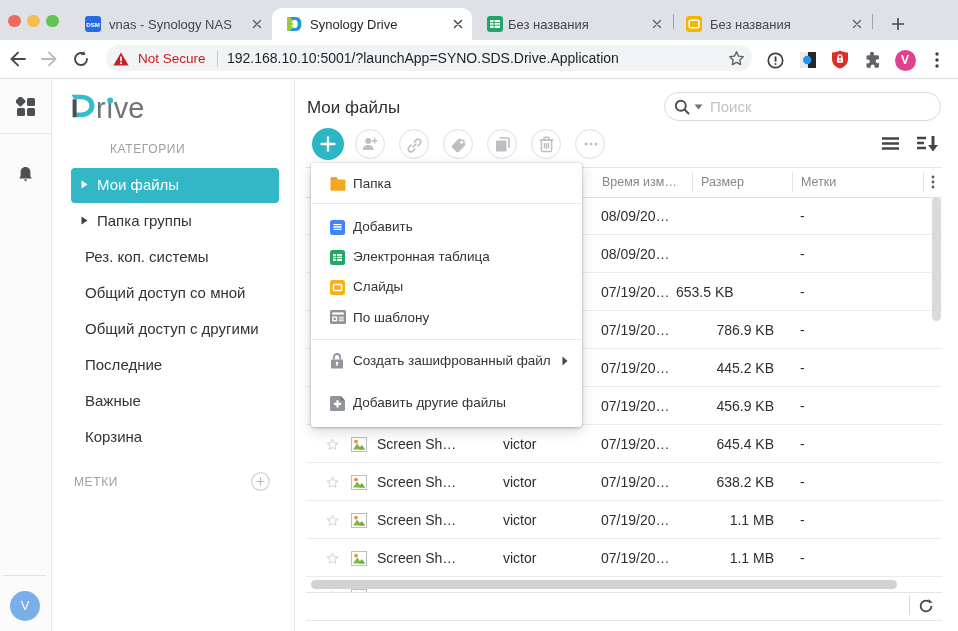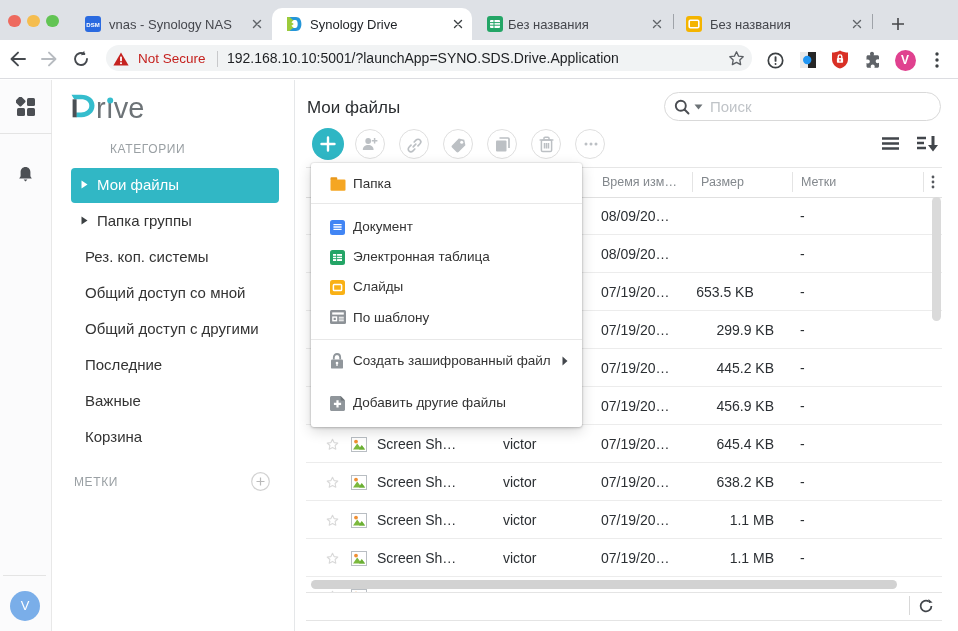--- a/index.html
+++ b/index.html
@@ -264,25 +264,25 @@
           <circle cx="2" cy="12" r="1.4" fill="#55595e"></circle>
       </svg>
       <div id="rows">
       <div class="cell" style="left:305px; top:11px;">08/09/20…</div>
       <div class="cell" style="left:504px; top:11px;">-</div>
       <div class="hline" style="left:10px; top:37px; width:636px;"></div>
       <div class="cell" style="left:305px; top:49px;">08/09/20…</div>
       <div class="cell" style="left:504px; top:49px;">-</div>
       <div class="hline" style="left:10px; top:75px; width:636px;"></div>
       <div class="cell" style="left:305px; top:87px;">07/19/20…</div>
-      <div class="cell" style="left:380px; top:87px; width:98px; text-align:center;">653.5 KB</div>
+      <div class="cell" style="left:380px; top:87px; width:98px; text-align:left;">653.5 KB</div>
       <div class="cell" style="left:504px; top:87px;">-</div>
       <div class="hline" style="left:10px; top:113px; width:636px;"></div>
       <div class="cell" style="left:305px; top:125px;">07/19/20…</div>
-      <div class="cell" style="left:380px; top:125px; width:98px; text-align:right;">299.9 KB</div>
+      <div class="cell" style="left:380px; top:125px; width:98px; text-align:right;">786.9 KB</div>
       <div class="cell" style="left:504px; top:125px;">-</div>
       <div class="hline" style="left:10px; top:151px; width:636px;"></div>
       <div class="cell" style="left:305px; top:163px;">07/19/20…</div>
       <div class="cell" style="left:380px; top:163px; width:98px; text-align:right;">445.2 KB</div>
       <div class="cell" style="left:504px; top:163px;">-</div>
       <div class="hline" style="left:10px; top:189px; width:636px;"></div>
       <div class="cell" style="left:305px; top:201px;">07/19/20…</div>
       <div class="cell" style="left:380px; top:201px; width:98px; text-align:right;">456.9 KB</div>
       <div class="cell" style="left:504px; top:201px;">-</div>
       <div class="hline" style="left:10px; top:227px; width:636px;"></div>
@@ -371,21 +371,21 @@
         <svg class="micon" style="top:13.5px;" width="16" height="14" viewBox="0 0 16 14">
           <path d="M0.5 1.2 C0.5 0.65 0.95 0.2 1.5 0.2 L6.2 0.2 C6.75 0.2 7.2 0.65 7.2 1.2 L7.2 3 L0.5 3 Z" fill="#e8981c"></path>
           <rect x="0.5" y="2.6" width="15" height="11.2" rx="1.1" fill="#f5a623"></rect>
         </svg>
         <div class="mi" style="top:13px;">Папка</div>
         <div class="msep" style="top:40px;"></div>
         <svg class="micon" style="top:56.5px;" width="15" height="15" viewBox="0 0 15 15">
           <rect width="15" height="15" rx="2.5" fill="#4185f4"></rect>
           <path d="M3.4 4.6 L11.6 4.6 M3.4 7 L11.6 7 M3.4 9.4 L11.6 9.4" stroke="#fff" stroke-width="1.3"></path>
         </svg>
-        <div class="mi" style="top:56px;">Документ</div>
+        <div class="mi" style="top:56px;">Добавить</div>
         <svg class="micon" style="top:86.5px;" width="15" height="15" viewBox="0 0 15 15">
           <rect width="15" height="15" rx="2.5" fill="#23a566"></rect>
           <rect x="3" y="4" width="9" height="7" fill="#fff"></rect>
           <path d="M3 6.3 L12 6.3 M3 8.6 L12 8.6 M6.6 4 L6.6 11" stroke="#23a566" stroke-width="0.9"></path>
         </svg>
         <div class="mi" style="top:86px;">Электронная таблица</div>
         <svg class="micon" style="top:116.5px;" width="15" height="15" viewBox="0 0 15 15">
           <rect width="15" height="15" rx="2.5" fill="#f9b115"></rect>
           <rect x="3.4" y="4.4" width="8.2" height="6.2" rx="0.8" fill="none" stroke="#fff" stroke-width="1.5"></rect>
         </svg>

